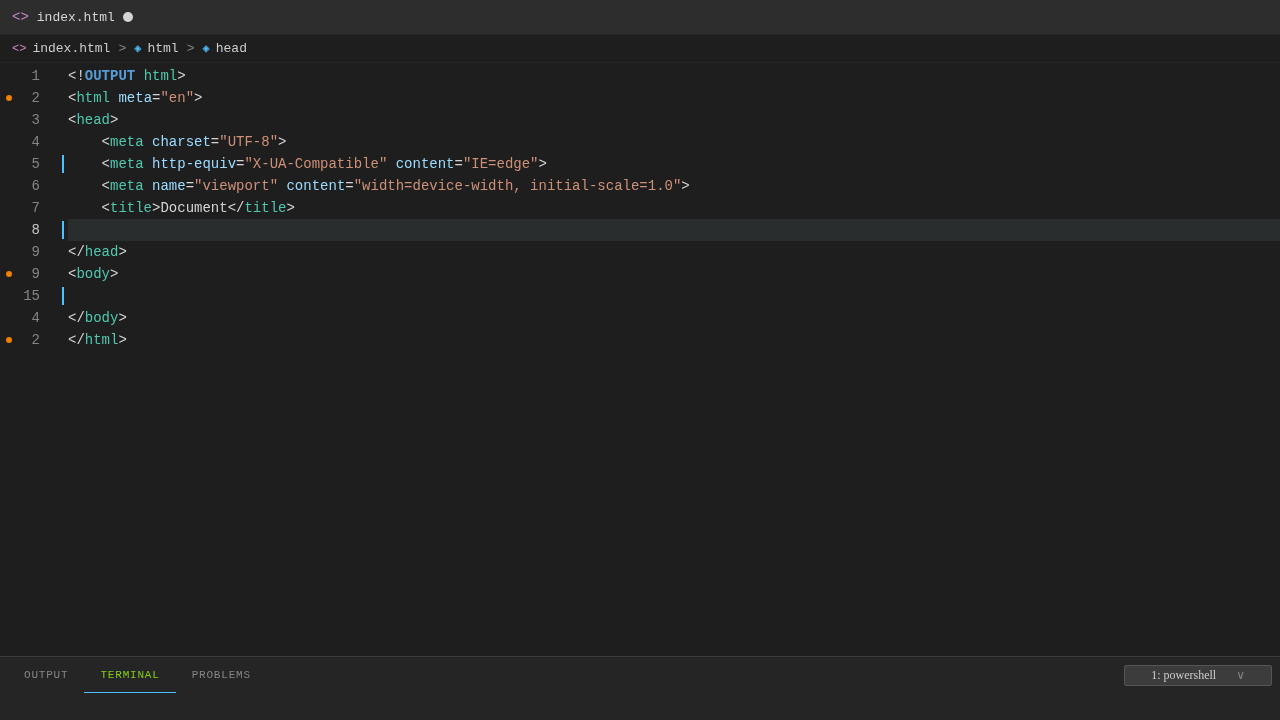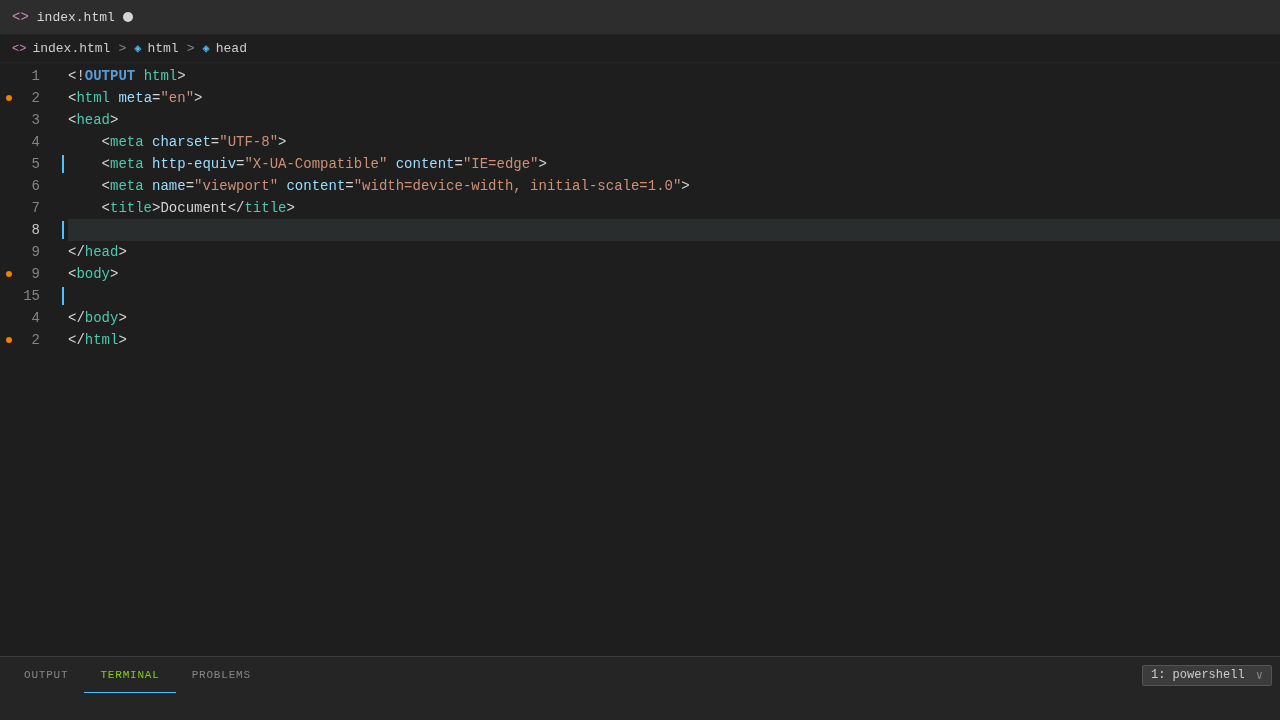--- a/index.html
+++ b/index.html
@@ -187,26 +187,27 @@
       align-items: center;
       gap: 4px;
     }
 
     .terminal-selector {
       display: flex;
       align-items: center;
       background-color: #3c3c3c;
       border: 1px solid #555;
       border-radius: 2px;
-      padding: 2px 8px;
-      gap: 6px;
+      padding: 2px 26px;
+      gap: 20px;
       cursor: pointer;
       min-width: 130px;
       font-size: 12px;
       color: #cccccc;
+      font-family: Liberation Serif, serif;
     }
 
     .terminal-chevron {
       margin-left: auto;
       color: #858585;
     }
   </style>
 </head>
 <body>
 

